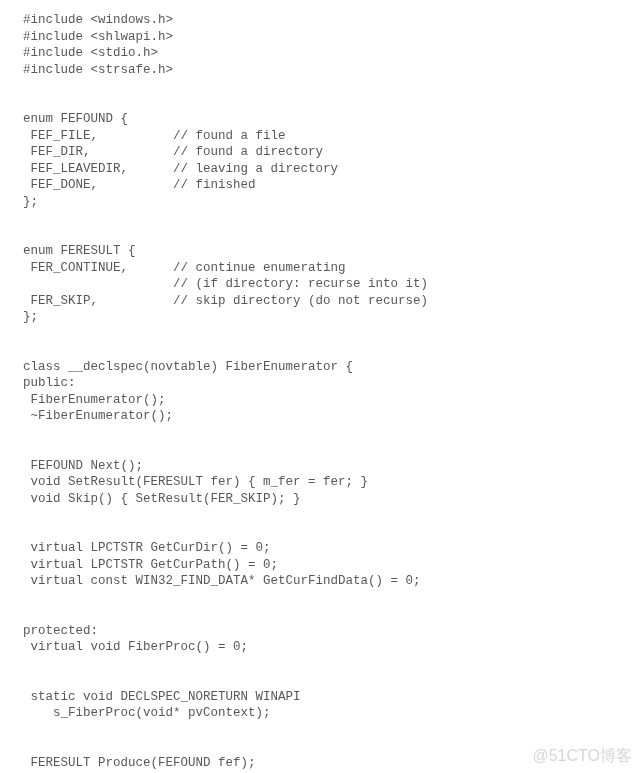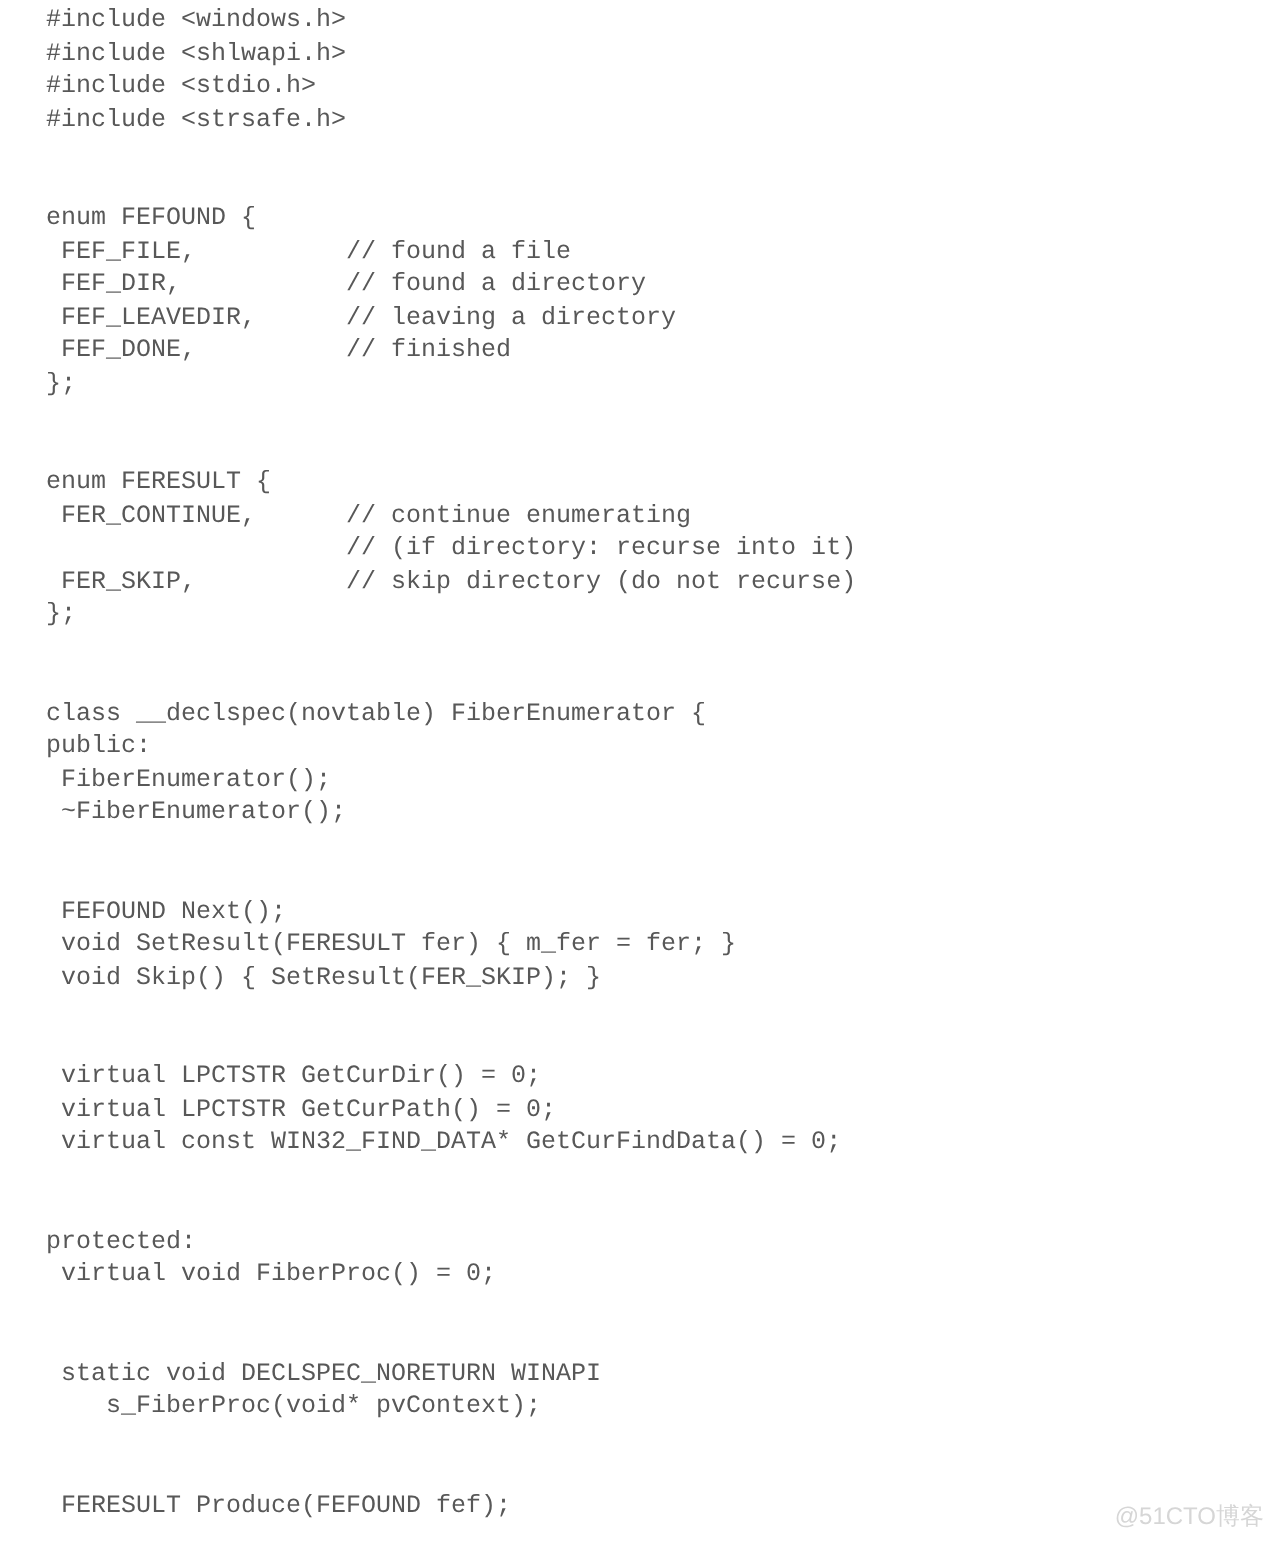--- a/index.html
+++ b/index.html
@@ -12,28 +12,28 @@
     height: 773px;
     position: relative;
     box-sizing: border-box;
   }
   .code-block {
     font-family: "Courier New", Courier, monospace;
     font-size: 12.5px;
     line-height: 16.5px;
     color: #585858;
     white-space: pre;
-    padding: 2px 0 0 23px;
+    padding: 12px 0 0 23px;
   }
   .watermark {
     position: absolute;
     right: 8px;
     bottom: 6px;
     font-family: Arial, "Microsoft YaHei", sans-serif;
-    font-size: 12px;
+    font-size: 16px;
     color: #d6d6d6;
     user-select: none;
   }
 </style>
 </head>
 <body>
 
 <div class="code-block">#include &lt;windows.h&gt;
 #include &lt;shlwapi.h&gt;
 #include &lt;stdio.h&gt;

